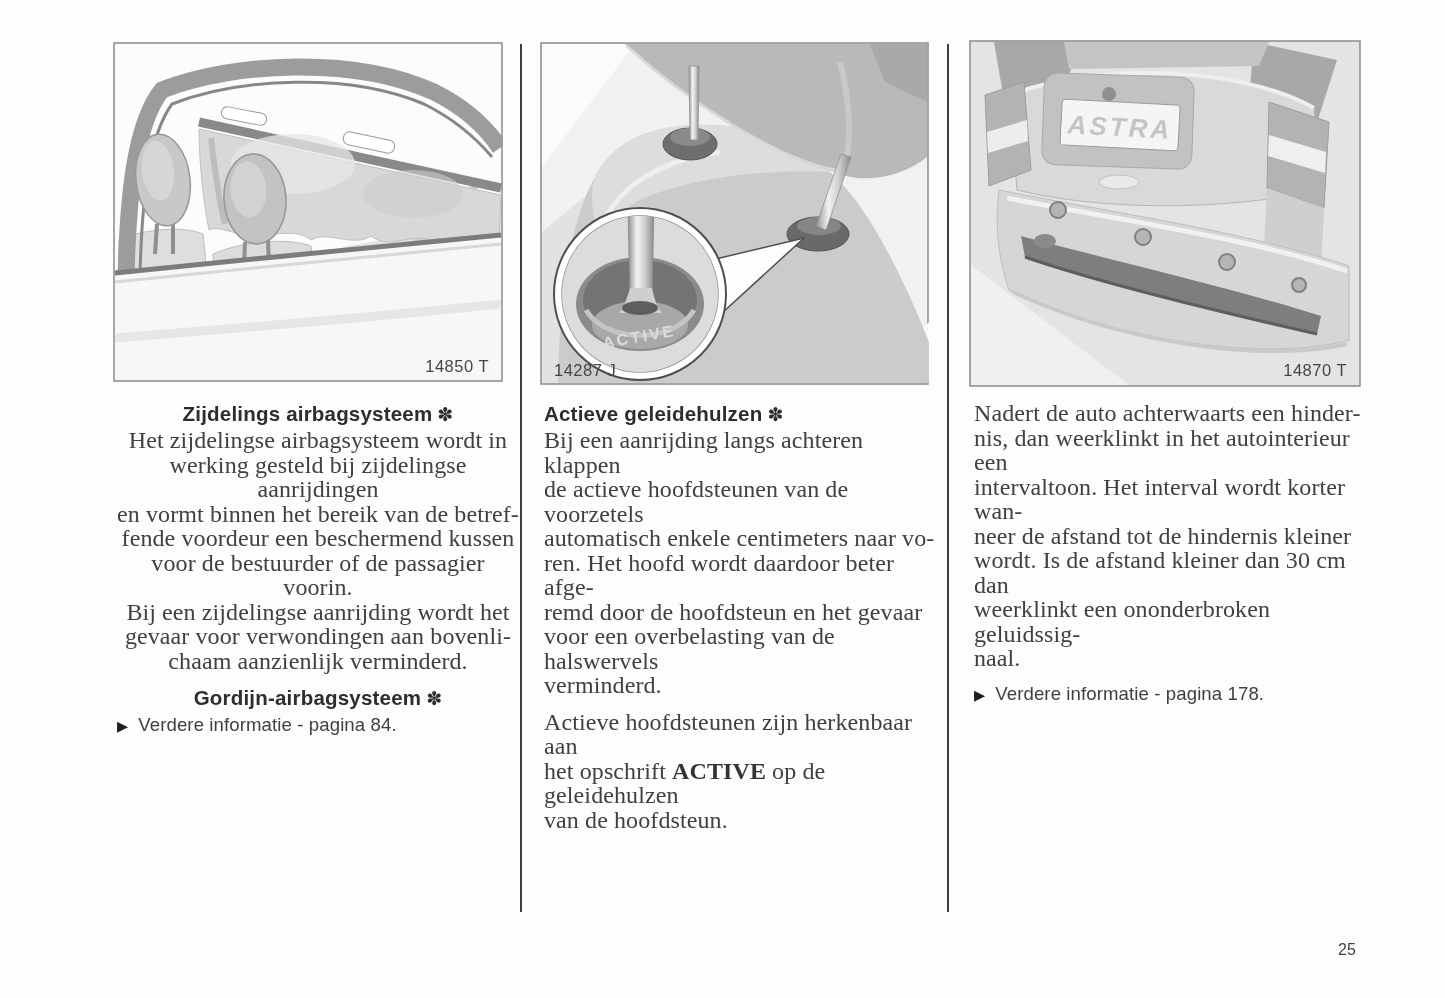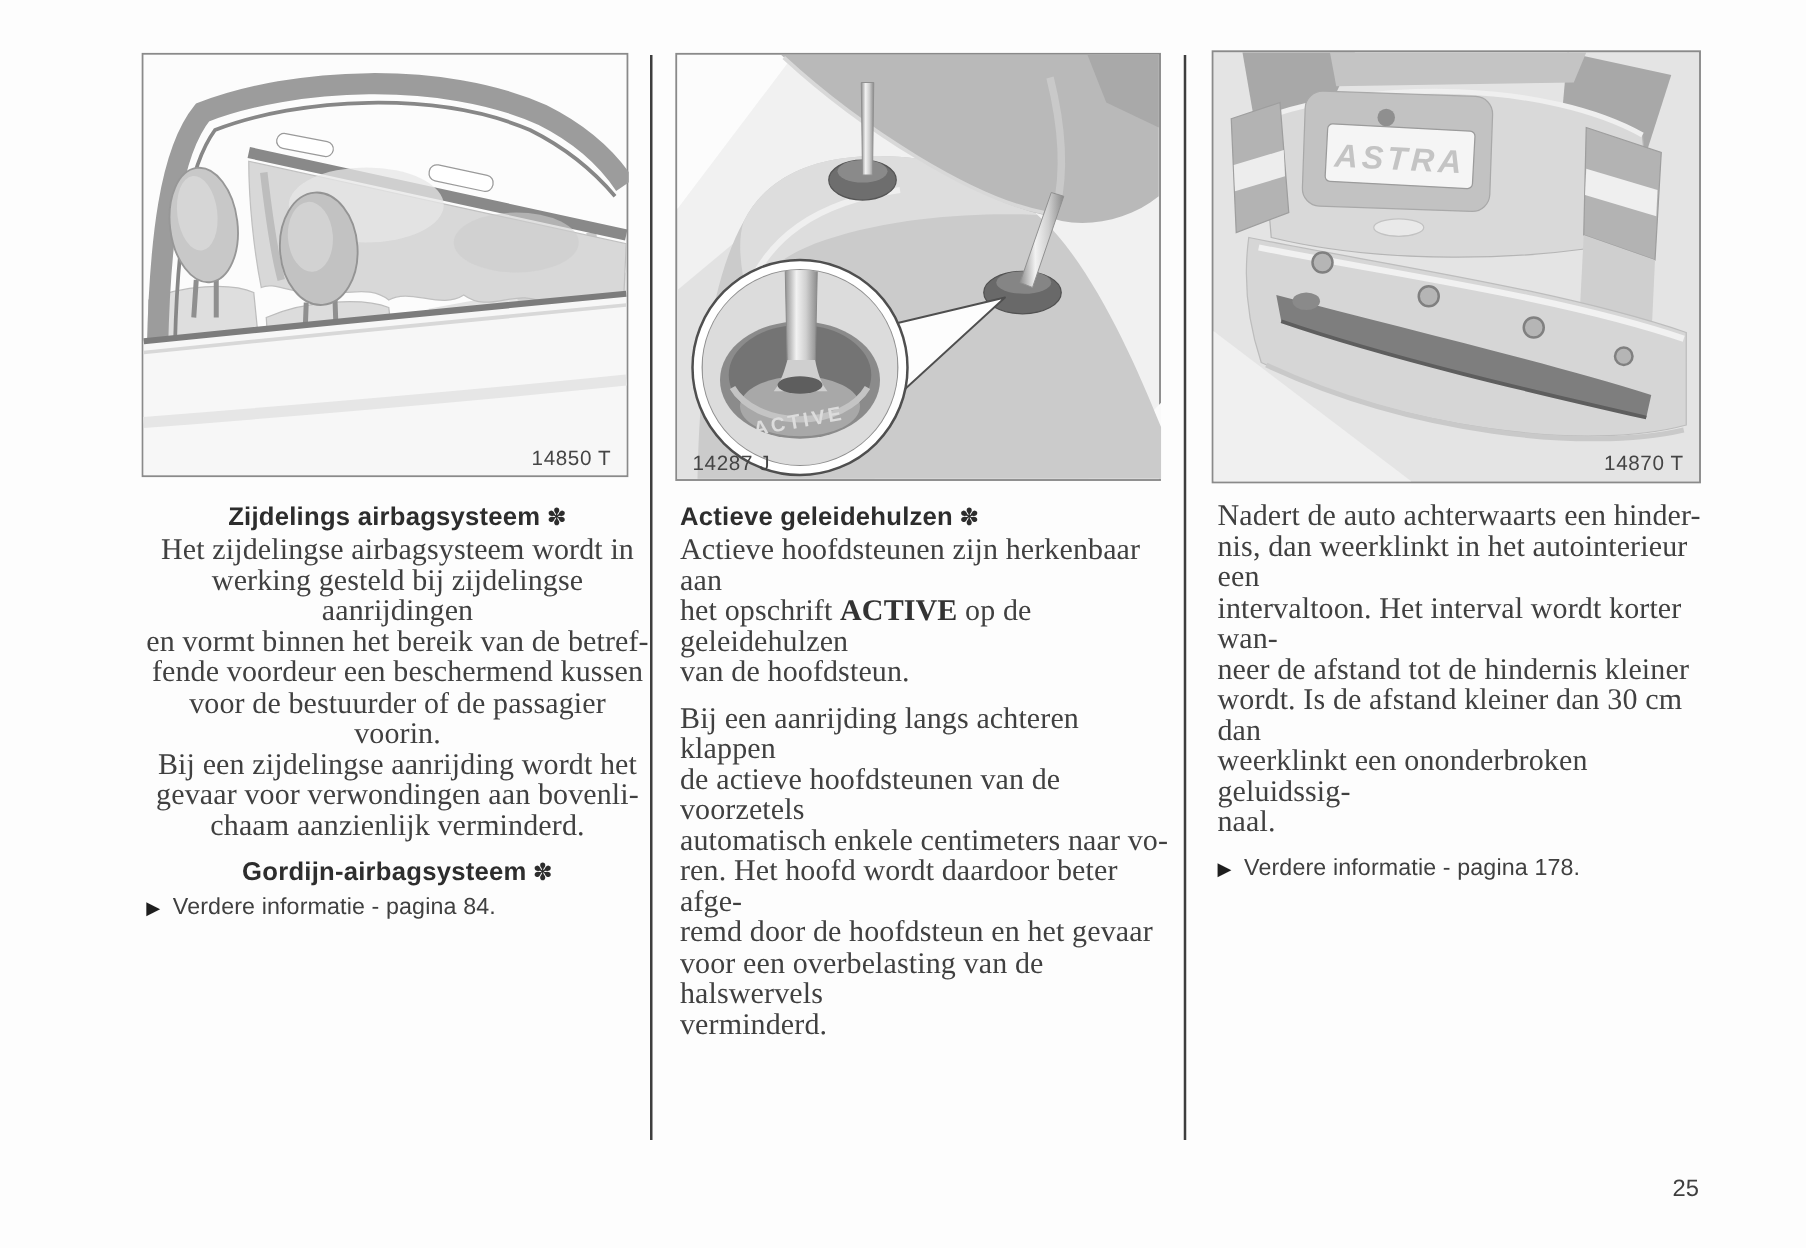--- a/index.html
+++ b/index.html
@@ -14,21 +14,21 @@
   .caption { font-size:16.5px; fill:#454545; letter-spacing:0.5px; }
   .divider { position:absolute; top:44px; height:868px; width:2px; background:#3e3e3e; }
   .col { position:absolute; top:401px; }
   .h  { font-size:20.5px; font-weight:700; color:#2d2d2d; line-height:26px; margin:0 0 1px 0; letter-spacing:0.2px; }
   .h2 { margin-top:5px; }
   .ast { font-family:"DejaVu Sans", sans-serif; font-weight:700; font-size:19px; padding-left:5px; color:#2d2d2d; }
   .p  { font-size:24px; line-height:24.5px; color:#404040; white-space:pre-line; margin:0 0 12px 0; letter-spacing:0.1px;font-family:Liberation Serif, serif; }
   .p b { font-weight:700; color:#333; }
   .pointer-row { display:flex; gap:10px; margin-top:3px; font-size:18.6px; color:#404040; align-items:baseline; letter-spacing:0.1px; }
   .tri { font-family:"DejaVu Sans", sans-serif; font-size:14.5px; color:#1e1e1e; }
-  .page-num { position:absolute; left:1338px; top:941px; font-size:19px; color:#3f3f3f; }
+  .page-num { position:absolute; left:1338px; top:941px; font-size:16px; color:#3f3f3f; }
 </style>
 </head>
 <body>
 
 <div class="fig" style="left:113px; top:42px;">
   <svg width="390" height="340" viewBox="0 0 390 340">
     <rect x="1" y="1" width="388" height="338" fill="#fcfcfc" stroke="#8a8a8a" stroke-width="1.5"></rect>
 
     <polygon points="230,205 388,176 388,214 230,238" fill="#e3e3e3"></polygon>
     <polygon points="300,188 372,176 376,222 305,233" fill="#d2d2d2"></polygon>
@@ -191,30 +191,30 @@
 chaam aanzienlijk verminderd.</div>
   <div class="h h2"><span>Gordijn-airbagsysteem</span><span class="ast">✽</span></div>
   <div class="pointer-row">
     <span class="tri">▶</span>
     <span>Verdere informatie - pagina 84.</span>
   </div>
 </div>
 
 <div class="col" style="left:544px; width:396px;">
   <div class="h"><span>Actieve geleidehulzen</span><span class="ast">✽</span></div>
-  <div class="p"><span>Actieve hoofdsteunen zijn herkenbaar aan
-het opschrift </span><b>ACTIVE</b><span> op de geleidehulzen
-van de hoofdsteun.</span></div>
   <div class="p">Bij een aanrijding langs achteren klappen
 de actieve hoofdsteunen van de voorzetels
 automatisch enkele centimeters naar vo-
 ren. Het hoofd wordt daardoor beter afge-
 remd door de hoofdsteun en het gevaar
 voor een overbelasting van de halswervels
 verminderd.</div>
+  <div class="p"><span>Actieve hoofdsteunen zijn herkenbaar aan
+het opschrift </span><b>ACTIVE</b><span> op de geleidehulzen
+van de hoofdsteun.</span></div>
 </div>
 
 <div class="col" style="left:974px; width:396px;">
   <div class="p">Nadert de auto achterwaarts een hinder-
 nis, dan weerklinkt in het autointerieur een
 intervaltoon. Het interval wordt korter wan-
 neer de afstand tot de hindernis kleiner
 wordt. Is de afstand kleiner dan 30 cm dan
 weerklinkt een ononderbroken geluidssig-
 naal.</div>

